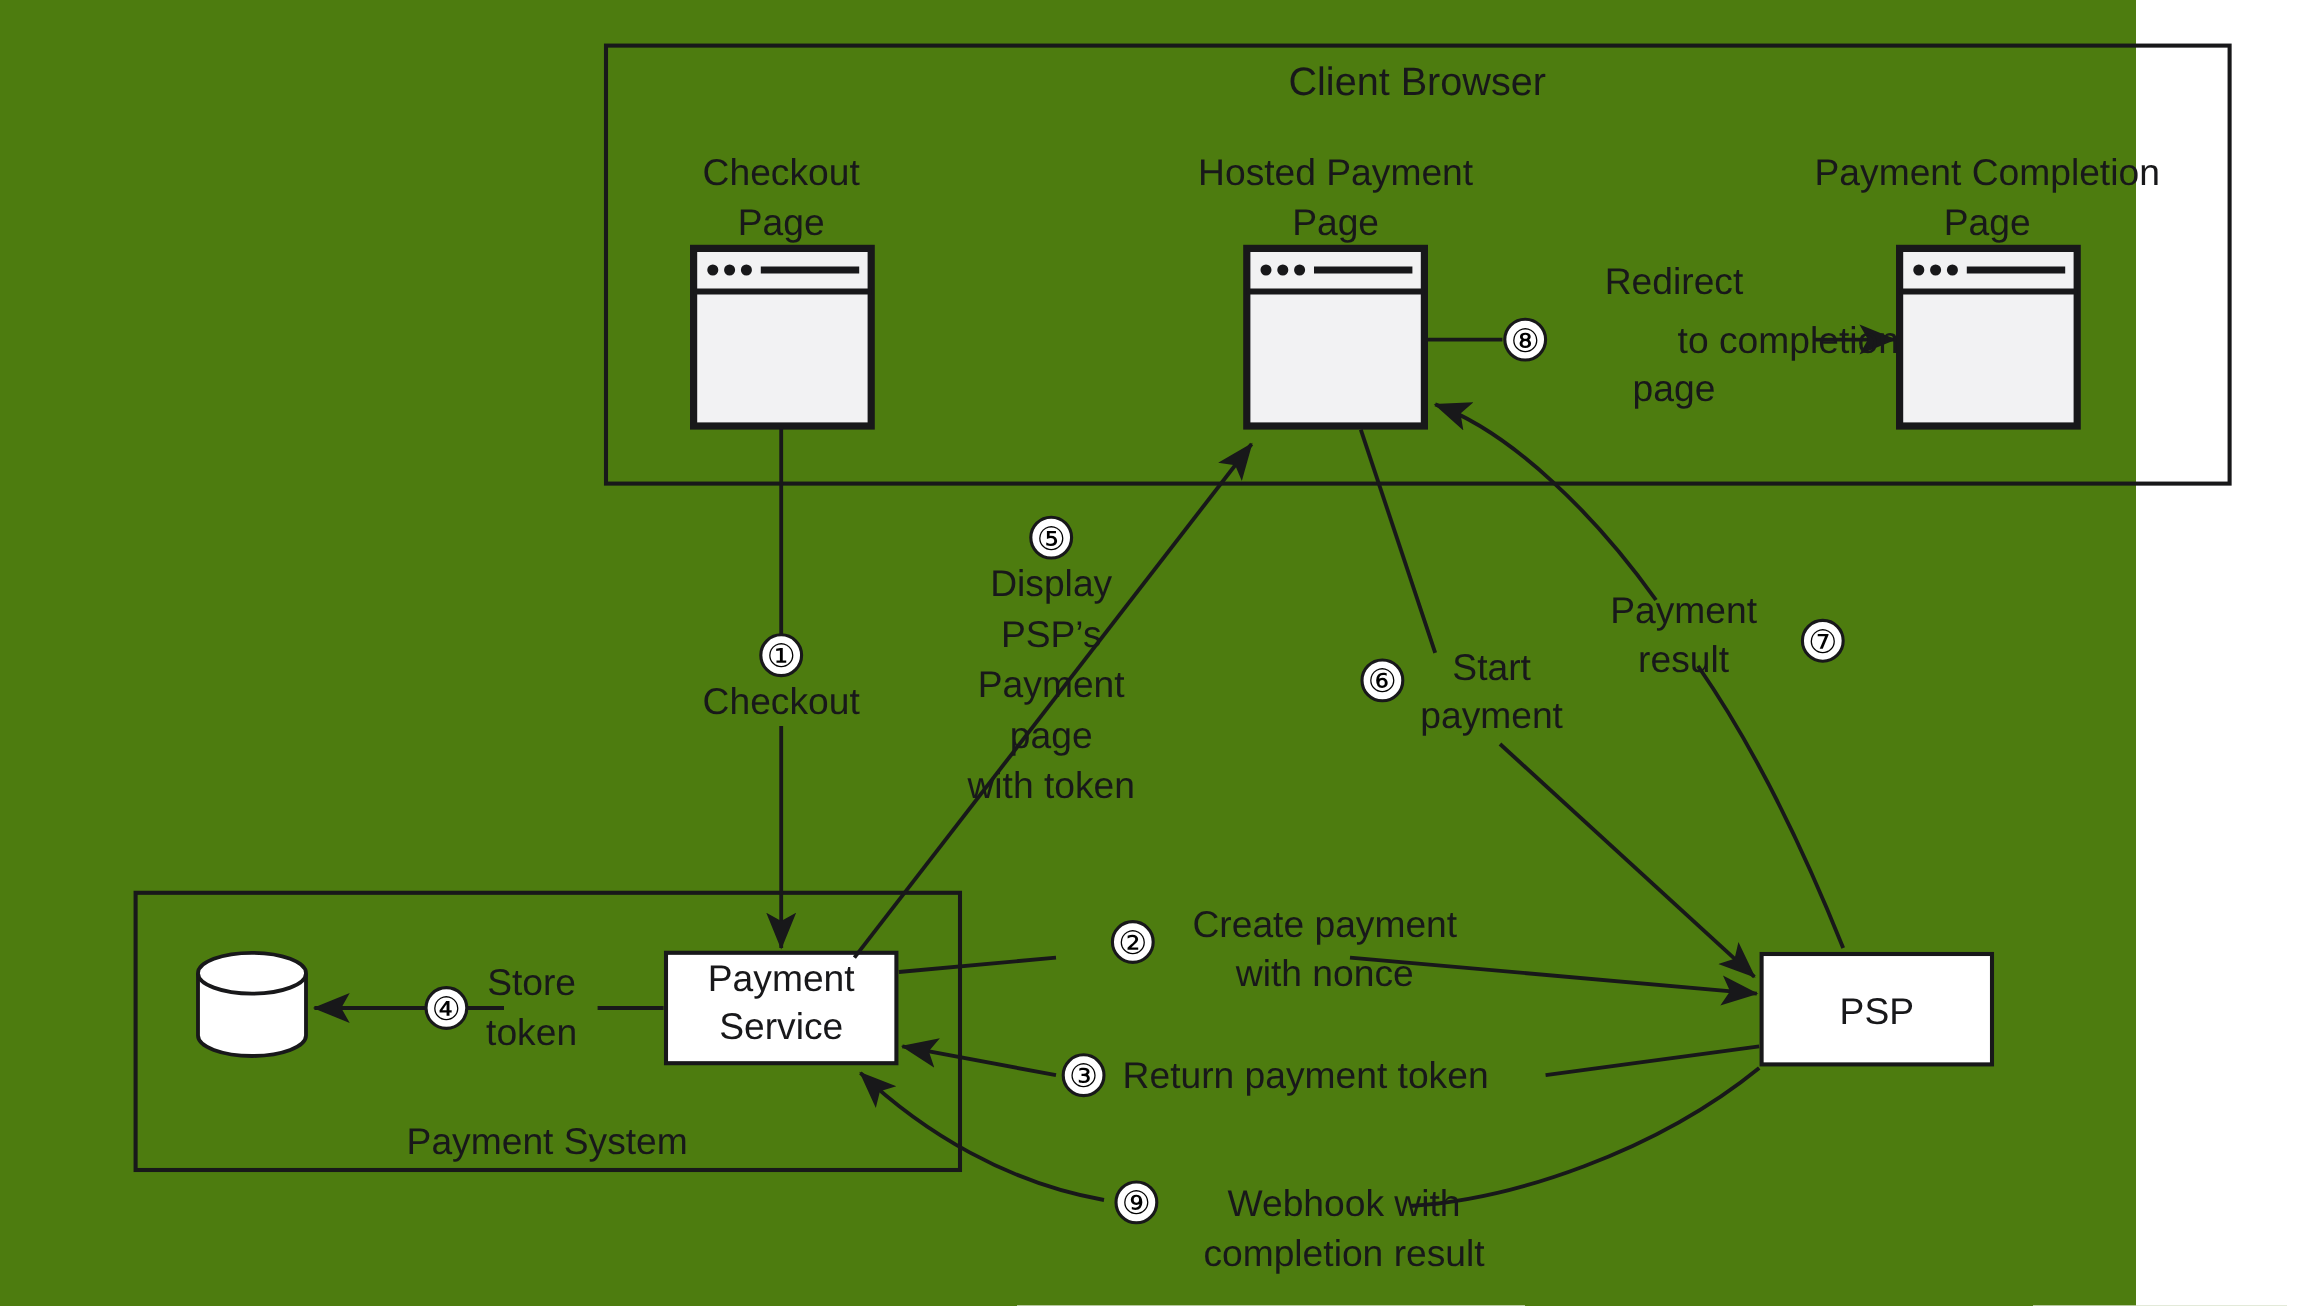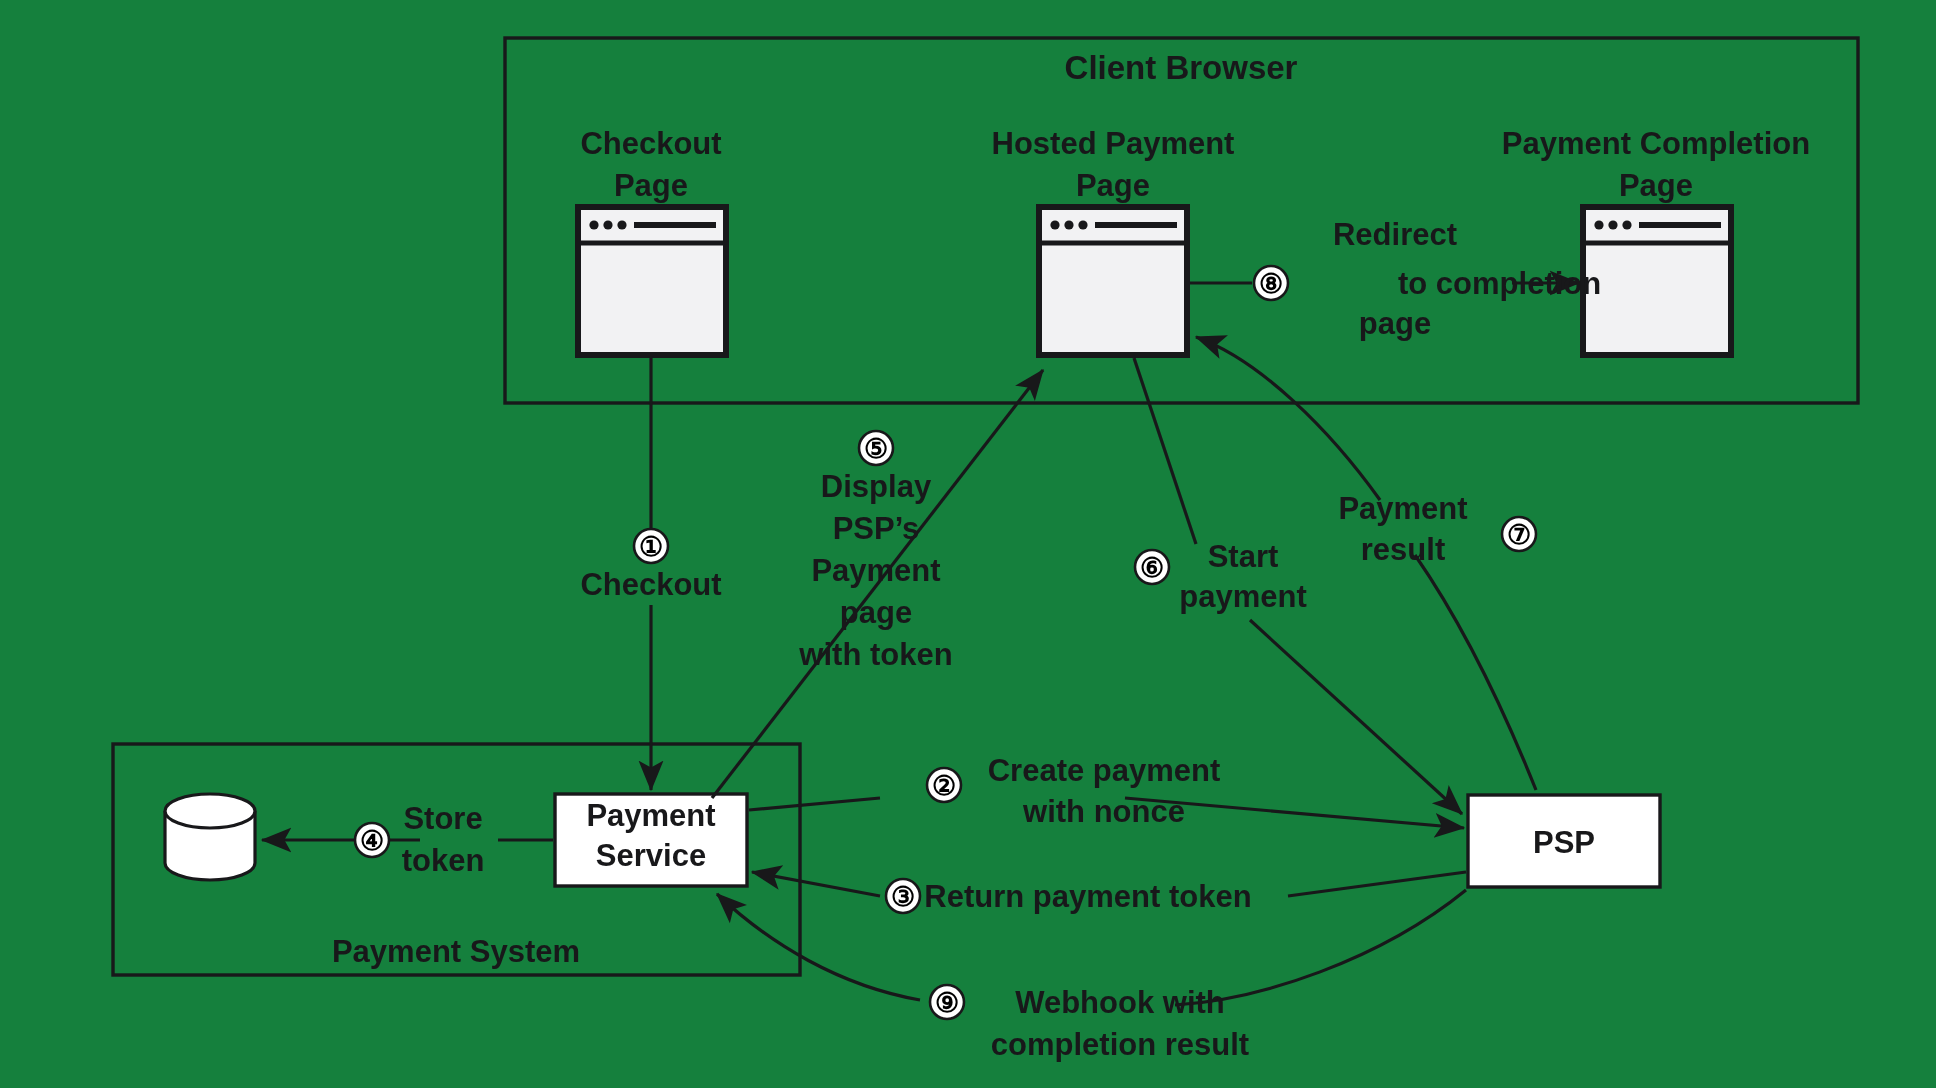--- a/index.html
+++ b/index.html
@@ -1,17 +1,17 @@
 <!DOCTYPE html>
 <html><head>
 <meta charset="utf-8">
 <style>
   html,body{margin:0;padding:0;background:#ffffff;}
   body{width:1936px;height:1088px;font-family:"Liberation Sans",sans-serif;overflow:hidden;}
-  #stage{position:relative;width:1936px;height:1088px;background:#15803d;font-weight:bold;}
+  #stage{position:relative;width:1780px;height:1088px;background:#4d7c0f;}
   svg#diagram{position:absolute;left:0;top:0;width:1936px;height:1088px;}
   .dtext{font-family:"Liberation Sans",sans-serif;fill:#18181a;font-size:31px;}
   .title{font-size:33px;}
   .circnum{font-size:27px;}
 </style>
 </head>
 <body>
 
 <div id="stage">
 <svg id="diagram" viewBox="0 0 1936 1088">

